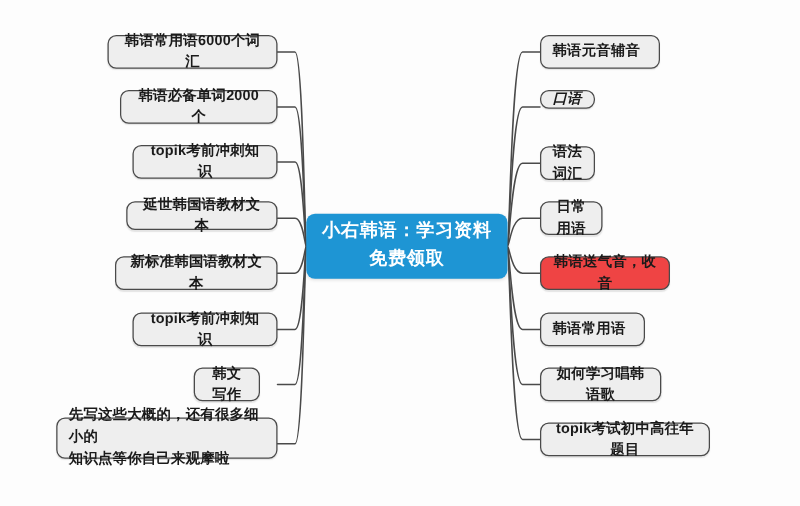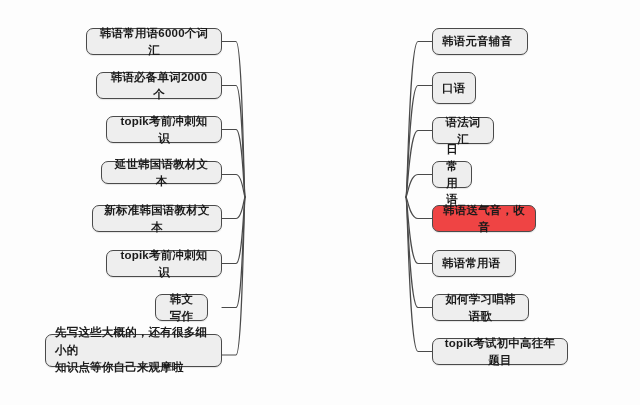--- a/index.html
+++ b/index.html
@@ -95,36 +95,38 @@
       <path d="M 432 41.5 L 418 41.5 C 409.36 41.5, 407.44 197, 406 197" fill="none" stroke="#4a4a4a" stroke-width="1.2" stroke-linecap="round"></path>
       <path d="M 432 85.5 L 418 85.5 C 409.36 85.5, 407.44 197, 406 197" fill="none" stroke="#4a4a4a" stroke-width="1.2" stroke-linecap="round"></path>
       <path d="M 432 130.5 L 418 130.5 C 409.36 130.5, 407.44 197, 406 197" fill="none" stroke="#4a4a4a" stroke-width="1.2" stroke-linecap="round"></path>
       <path d="M 432 174.5 L 418 174.5 C 409.36 174.5, 407.44 197, 406 197" fill="none" stroke="#4a4a4a" stroke-width="1.2" stroke-linecap="round"></path>
       <path d="M 432 218.5 L 418 218.5 C 409.36 218.5, 407.44 197, 406 197" fill="none" stroke="#4a4a4a" stroke-width="1.2" stroke-linecap="round"></path>
       <path d="M 432 263.5 L 418 263.5 C 409.36 263.5, 407.44 197, 406 197" fill="none" stroke="#4a4a4a" stroke-width="1.2" stroke-linecap="round"></path>
       <path d="M 432 307.5 L 418 307.5 C 409.36 307.5, 407.44 197, 406 197" fill="none" stroke="#4a4a4a" stroke-width="1.2" stroke-linecap="round"></path>
       <path d="M 432 351.5 L 418 351.5 C 409.36 351.5, 407.44 197, 406 197" fill="none" stroke="#4a4a4a" stroke-width="1.2" stroke-linecap="round"></path>
     </svg>
 
+  <div id="center-node" style="left: 245px; top: 171px; width: 161px; height: 52px; background: rgb(30, 149, 212); color: rgb(255, 255, 255);">小右韩语：学习资料
+免费领取</div>
 
   <div id="left-nodes">
       <div class="node left" style="left: 86px; top: 28px; width: 136px; height: 27px; background: rgb(238, 238, 238); border-color: rgb(74, 74, 74); color: rgb(26, 26, 26);">韩语常用语6000个词汇</div>
       <div class="node left" style="left: 96px; top: 72px; width: 126px; height: 27px; background: rgb(238, 238, 238); border-color: rgb(74, 74, 74); color: rgb(26, 26, 26);">韩语必备单词2000个</div>
       <div class="node left" style="left: 106px; top: 116px; width: 116px; height: 27px; background: rgb(238, 238, 238); border-color: rgb(74, 74, 74); color: rgb(26, 26, 26);">topik考前冲刺知识</div>
       <div class="node left" style="left: 101px; top: 161px; width: 121px; height: 23px; background: rgb(238, 238, 238); border-color: rgb(74, 74, 74); color: rgb(26, 26, 26);">延世韩国语教材文本</div>
       <div class="node left" style="left: 92px; top: 205px; width: 130px; height: 27px; background: rgb(238, 238, 238); border-color: rgb(74, 74, 74); color: rgb(26, 26, 26);">新标准韩国语教材文本</div>
       <div class="node left" style="left: 106px; top: 250px; width: 116px; height: 27px; background: rgb(238, 238, 238); border-color: rgb(74, 74, 74); color: rgb(26, 26, 26);">topik考前冲刺知识</div>
       <div class="node left" style="left: 155px; top: 294px; width: 53px; height: 27px; background: rgb(238, 238, 238); border-color: rgb(74, 74, 74); color: rgb(26, 26, 26);">韩文写作</div>
       <div class="node left multiline" style="left: 45px; top: 334px; width: 177px; height: 33px; background: rgb(238, 238, 238); border-color: rgb(74, 74, 74); color: rgb(26, 26, 26);">先写这些大概的，还有很多细小的
 知识点等你自己来观摩啦</div>
     </div>
   <div id="right-nodes">
       <div class="node right" style="left: 432px; top: 28px; width: 96px; height: 27px; background: rgb(238, 238, 238); border-color: rgb(74, 74, 74); color: rgb(26, 26, 26);">韩语元音辅音</div>
-      <div class="node right" style="left: 432px; top: 72px; width: 44px; height: 32px; background: rgb(238, 238, 238); border-color: rgb(74, 74, 74); color: rgb(26, 26, 26);">口语</div>
-      <div class="node right" style="left: 432px; top: 117px; width: 62px; height: 27px; background: rgb(238, 238, 238); border-color: rgb(74, 74, 74); color: rgb(26, 26, 26);">语法词汇</div>
-      <div class="node right" style="left: 432px; top: 161px; width: 40px; height: 27px; background: rgb(238, 238, 238); border-color: rgb(74, 74, 74); color: rgb(26, 26, 26);">日常用语</div>
+      <div class="node right" style="left: 432px; top: 72px; width: 44px; height: 15px; background: rgb(238, 238, 238); border-color: rgb(74, 74, 74); color: rgb(26, 26, 26); font-style: italic;">口语</div>
+      <div class="node right" style="left: 432px; top: 117px; width: 44px; height: 27px; background: rgb(238, 238, 238); border-color: rgb(74, 74, 74); color: rgb(26, 26, 26);">语法词汇</div>
+      <div class="node right" style="left: 432px; top: 161px; width: 50px; height: 27px; background: rgb(238, 238, 238); border-color: rgb(74, 74, 74); color: rgb(26, 26, 26);">日常用语</div>
       <div class="node right" style="left: 432px; top: 205px; width: 104px; height: 27px; background: #ef4444; border-color: rgb(74, 74, 74); color: rgb(26, 26, 26);">韩语送气音，收音</div>
       <div class="node right" style="left: 432px; top: 250px; width: 84px; height: 27px; background: rgb(238, 238, 238); border-color: rgb(74, 74, 74); color: rgb(26, 26, 26);">韩语常用语</div>
       <div class="node right" style="left: 432px; top: 294px; width: 97px; height: 27px; background: rgb(238, 238, 238); border-color: rgb(74, 74, 74); color: rgb(26, 26, 26);">如何学习唱韩语歌</div>
       <div class="node right" style="left: 432px; top: 338px; width: 136px; height: 27px; background: rgb(238, 238, 238); border-color: rgb(74, 74, 74); color: rgb(26, 26, 26);">topik考试初中高往年题目</div>
     </div>
 
 </div>
 
 </body></html>

